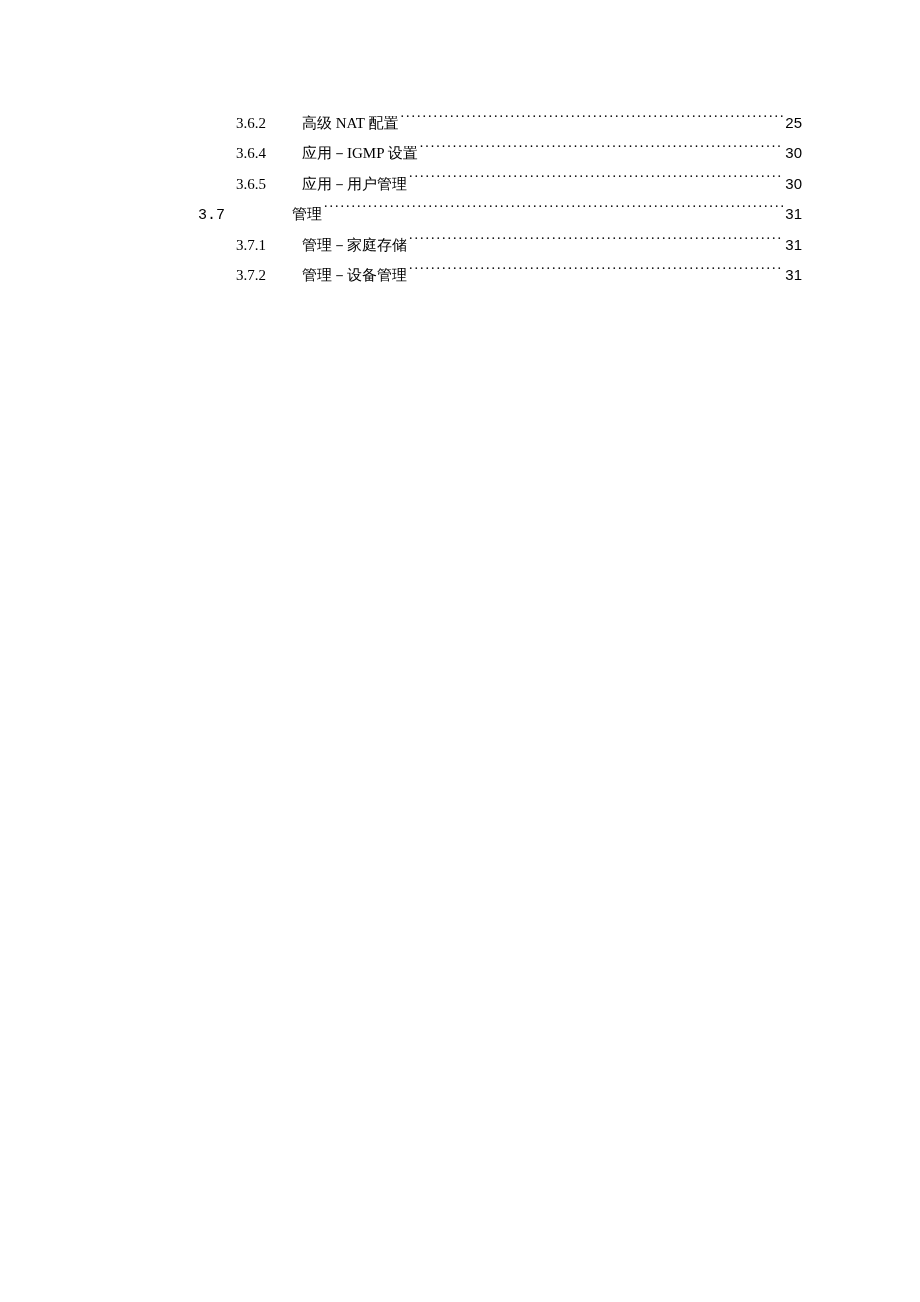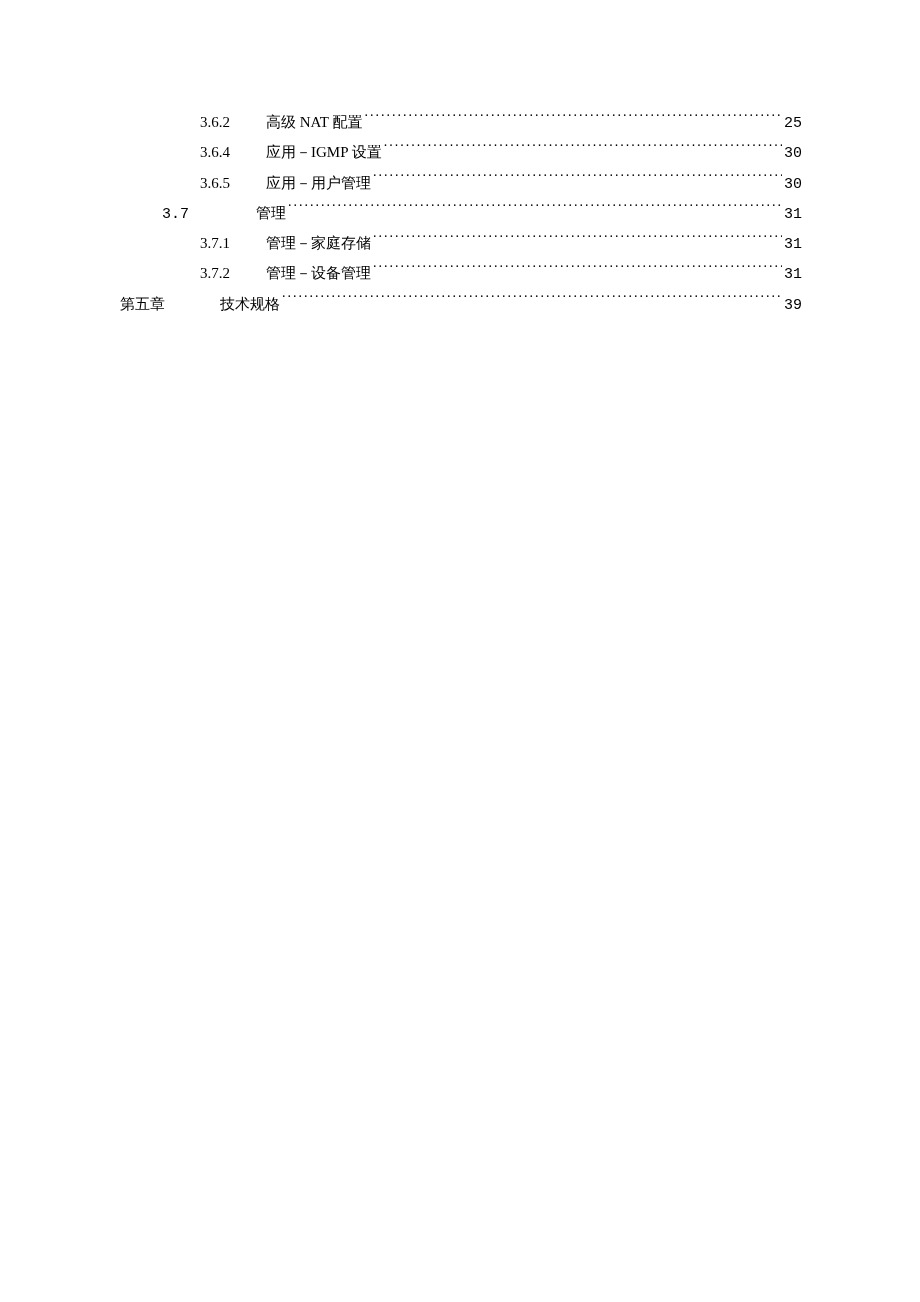--- a/index.html
+++ b/index.html
@@ -12,20 +12,21 @@
       color: #000;
       padding-top: 108px;
       padding-left: 120px;
       padding-right: 118px;
       line-height: 1.95;
     }
     .toc-row {
       display: flex;
       align-items: baseline;
       white-space: nowrap;
+      margin-left: 36px;
     }
     .num-col {
       flex: 0 0 auto;
       white-space: nowrap;
     }
     .indent-l3 { padding-left: 80px; width: 146px; }
     .indent-l2 { padding-left: 42px; width: 136px; font-family: Liberation Mono, monospace; }
     .indent-l1 { padding-left: 0; width: 100px; letter-spacing: 0; }
     .title-col {
       flex: 0 0 auto;
@@ -43,21 +44,21 @@
       position: absolute;
       left: 0;
       bottom: 2px;
       letter-spacing: 2px;
       font-size: 14px;
       white-space: nowrap;
     }
     .page-col {
       flex: 0 0 auto;
       padding-left: 2px;
-      font-family: Liberation Mono, monospace;
+      font-family: Liberation Sans, sans-serif;
       text-align: center;
     }
   </style>
 </head>
 <body>
 
 <div id="toc-container">
     <div class="toc-row">
       <span class="num-col indent-l3">3.6.2</span>
       <span class="title-col">高级 NAT 配置 </span>
@@ -87,19 +88,13 @@
       <span class="title-col">管理－家庭存储</span>
       <span class="leader"></span>
       <span class="page-col">31</span>
     </div>
     <div class="toc-row">
       <span class="num-col indent-l3">3.7.2</span>
       <span class="title-col">管理－设备管理</span>
       <span class="leader"></span>
       <span class="page-col">31</span>
     </div>
-    <div class="toc-row">
-      <span class="num-col indent-l1">第五章</span>
-      <span class="title-col">技术规格</span>
-      <span class="leader"></span>
-      <span class="page-col">39</span>
-    </div>
   </div>
 
 </body></html>

